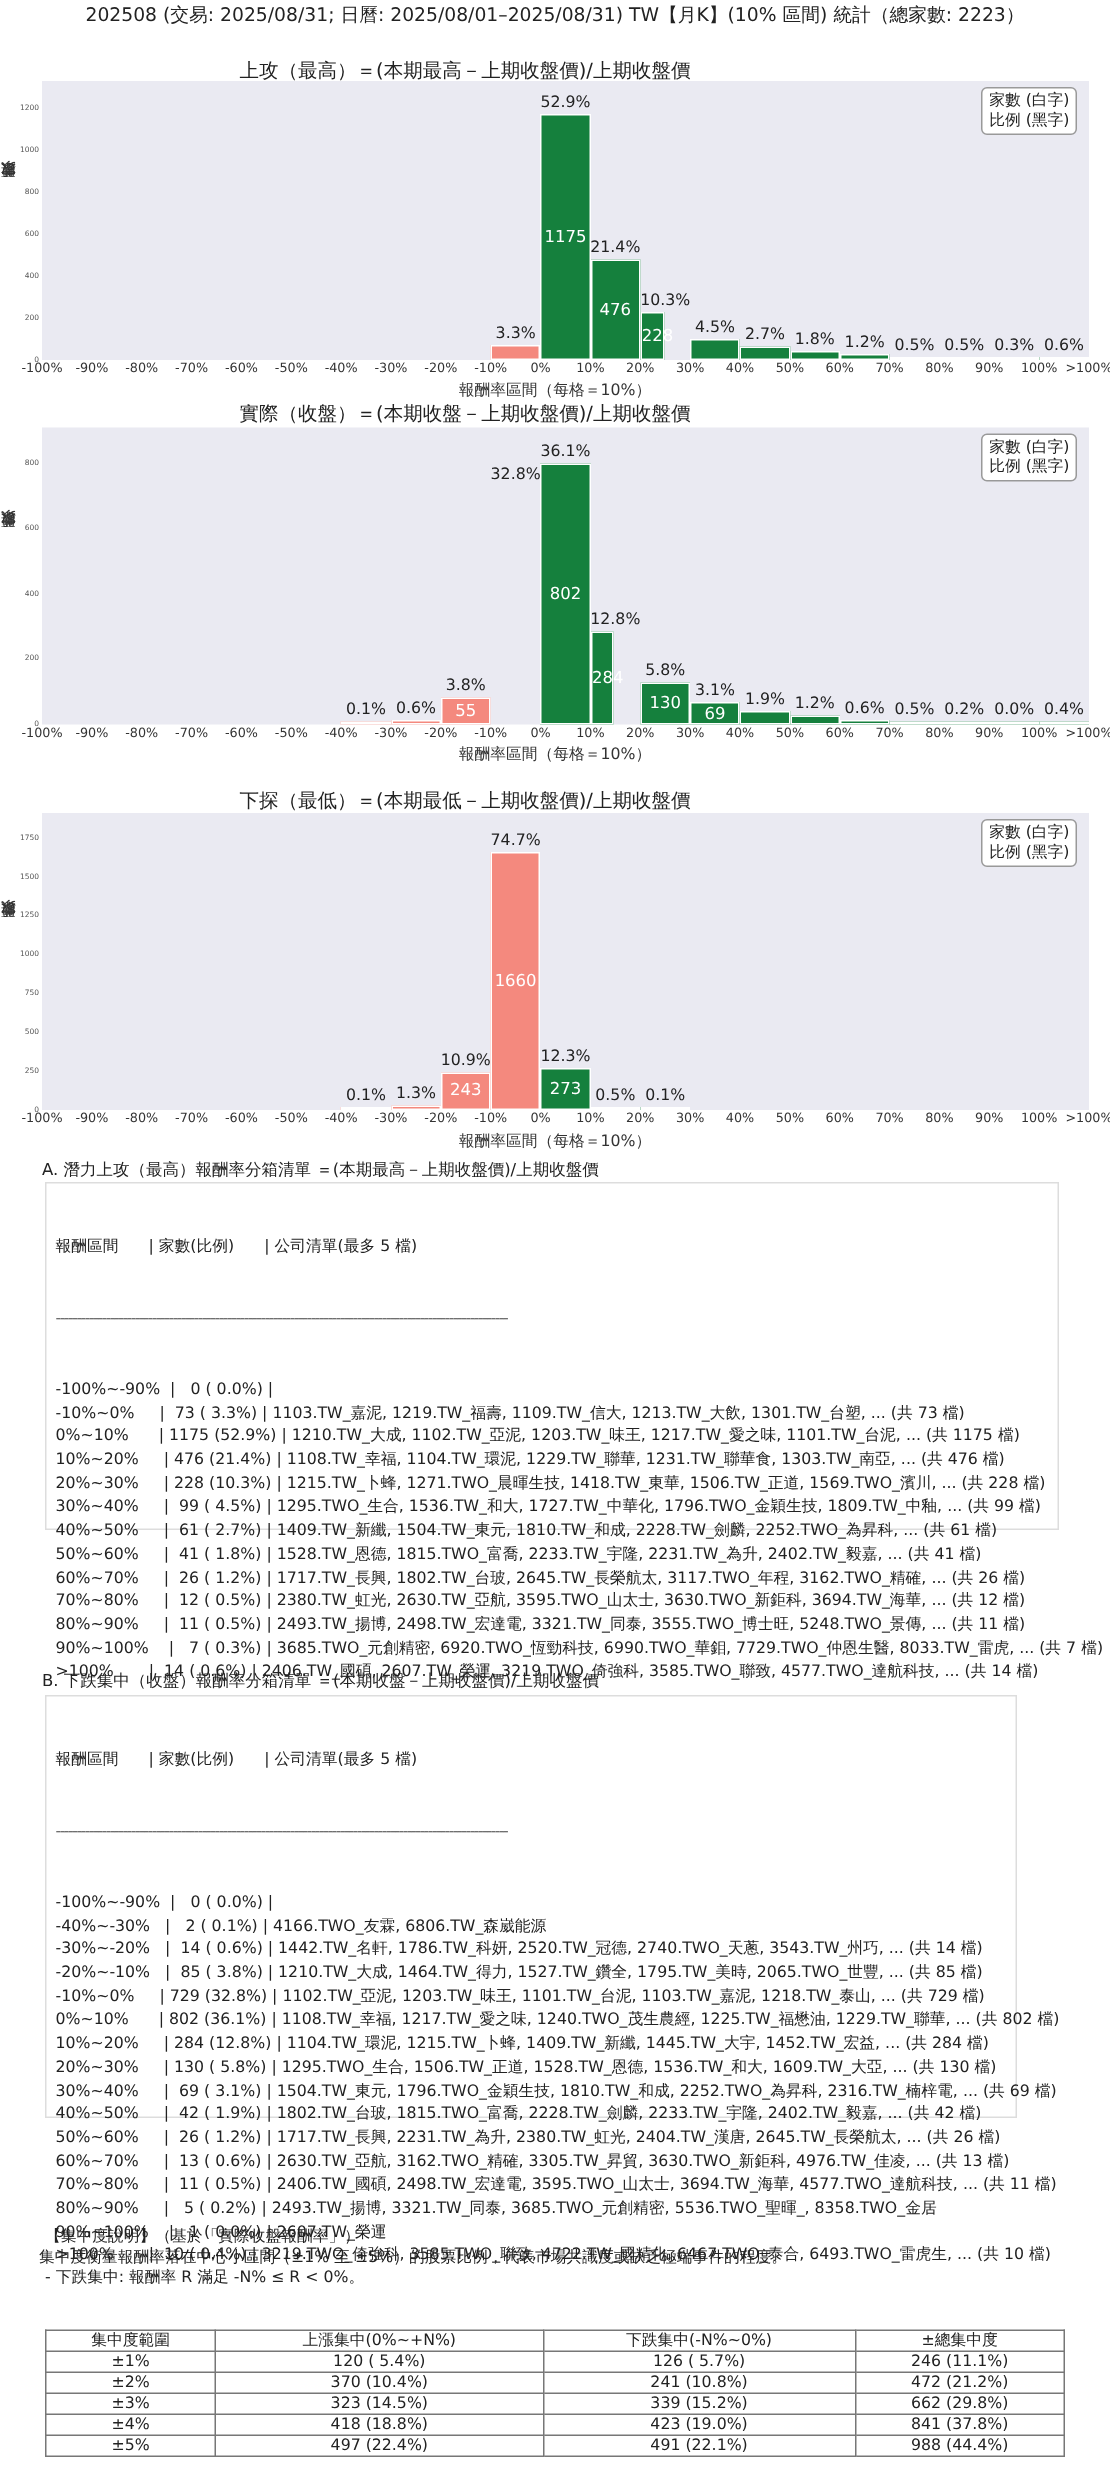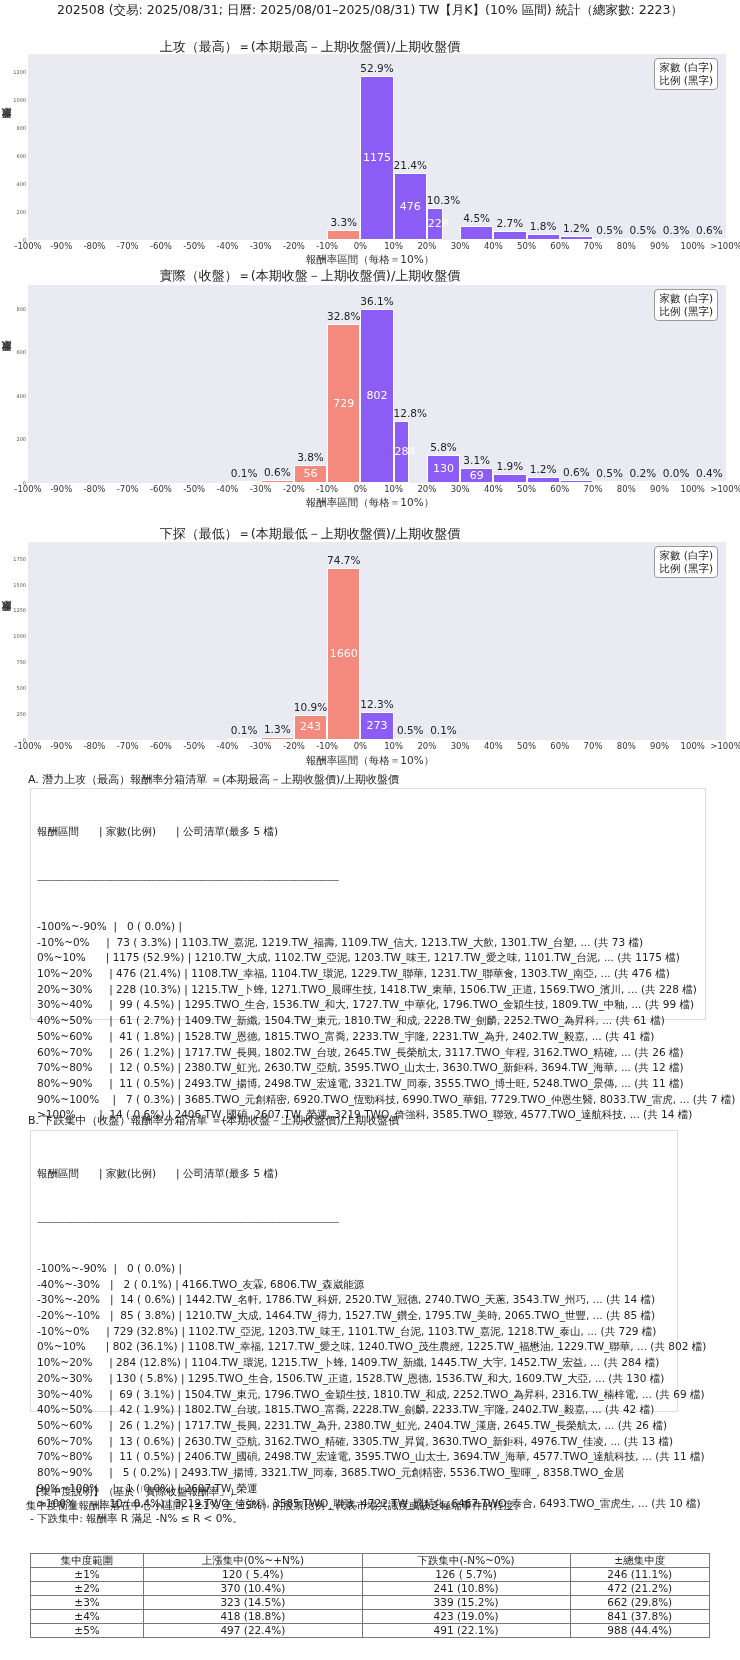--- a/index.html
+++ b/index.html
@@ -4,21 +4,21 @@
 <style>
   * { box-sizing: border-box; margin: 0; padding: 0; }
   body { width: 740px; height: 1660px; background: #ffffff; font-family: "DejaVu Sans", "Liberation Sans", sans-serif; color: #222; position: relative; overflow: hidden; }
   .main-title { position: absolute; top: 2px; left: 0; width: 740px; text-align: center; font-size: 12.5px; color: #222; }
   .chart-block { position: absolute; left: 0; width: 740px; }
   .chart-title { position: absolute; left: 0; width: 620px; text-align: center; font-size: 13px; color: #222; }
   .plot { position: absolute; left: 28px; width: 698px; background: #eaeaf2; }
   .ylabel { position: absolute; left: 0; font-size: 10px; writing-mode: vertical-rl; transform: rotate(180deg); color: #333; }
   .ytick { position: absolute; font-size: 5px; color: #555; right: 714px; text-align: right; width: 24px; }
   .bar { position: absolute; bottom: 0; border: 1px solid #fff; }
-  .bar.pos { background: #8b5cf6; }
+  .bar.pos { background: #15803d; }
   .bar.neg { background: #f4897e; }
   .bar-count { position: absolute; width: 100%; text-align: center; color: #fff; font-size: 11px; }
   .bar-pct { position: absolute; width: 60px; text-align: center; font-size: 10.5px; color: #222; }
   .xtick { position: absolute; font-size: 8.5px; color: #333; text-align: center; width: 40px; }
   .xlabel { position: absolute; left: 0; width: 740px; text-align: center; font-size: 10.5px; color: #333; }
   .legend { position: absolute; right: 8px; top: 4px; background: #fff; border: 1px solid #999; border-radius: 4px; padding: 2px 4px; font-size: 10.5px; line-height: 13px; color: #222; }
   .section-title { position: absolute; left: 28px; font-size: 11px; color: #222; }
   .listbox { position: absolute; left: 30px; border: 1px solid #ddd; padding: 4px 6px; font-size: 10.5px; line-height: 15.7px; color: #222; white-space: pre; }
   .listbox .hdr { margin-bottom: 0; }
   .listbox .sep { color: #666; letter-spacing: -1px; overflow: hidden; height: 14px; }
@@ -110,26 +110,23 @@
   <div class="plot" style="top:18px;height:198px;">
     <div class="legend">
         <div>家數 (白字)</div>
         <div>比例 (黑字)</div>
       </div>
   <div class="bar neg" style="left: 199.429px; width: 33.2381px; height: 2px;"></div>
       <div class="bar-pct" style="left: 186.048px; bottom: 4px;">0.1%</div>
       <div class="bar neg" style="left: 232.667px; width: 33.2381px; height: 3.04615px;"></div>
       <div class="bar-pct" style="left: 219.286px; bottom: 5.04615px;">0.6%</div>
       <div class="bar neg" style="left: 265.905px; width: 33.2381px; height: 18.4945px;">
-        <div class="bar-count" style="top: 1.24725px;">56</div>
+        <div class="bar-count" style="top: 1.24725px;">55</div>
       </div>
       <div class="bar-pct" style="left: 252.524px; bottom: 20.4945px;">3.8%</div>
-      <div class="bar neg" style="left: 299.143px; width: 33.2381px; height: 158.618px;">
-        <div class="bar-count" style="top: 71.3088px;">729</div>
-      </div>
       <div class="bar-pct" style="left: 285.762px; bottom: 160.618px;">32.8%</div>
       <div class="bar pos" style="left: 332.381px; width: 33.2381px; height: 174.501px;">
         <div class="bar-count" style="top: 79.2505px;">802</div>
       </div>
       <div class="bar-pct" style="left: 319px; bottom: 176.501px;">36.1%</div>
       <div class="bar pos" style="left: 365.619px; width: 15px; height: 61.7934px;">
         <div class="bar-count" style="top: 22.8967px;">284</div>
       </div>
       <div class="bar-pct" style="left: 352.238px; bottom: 63.7934px;">12.8%</div>
       <div class="bar pos" style="left: 398.857px; width: 33.2381px; height: 28.2857px;">

